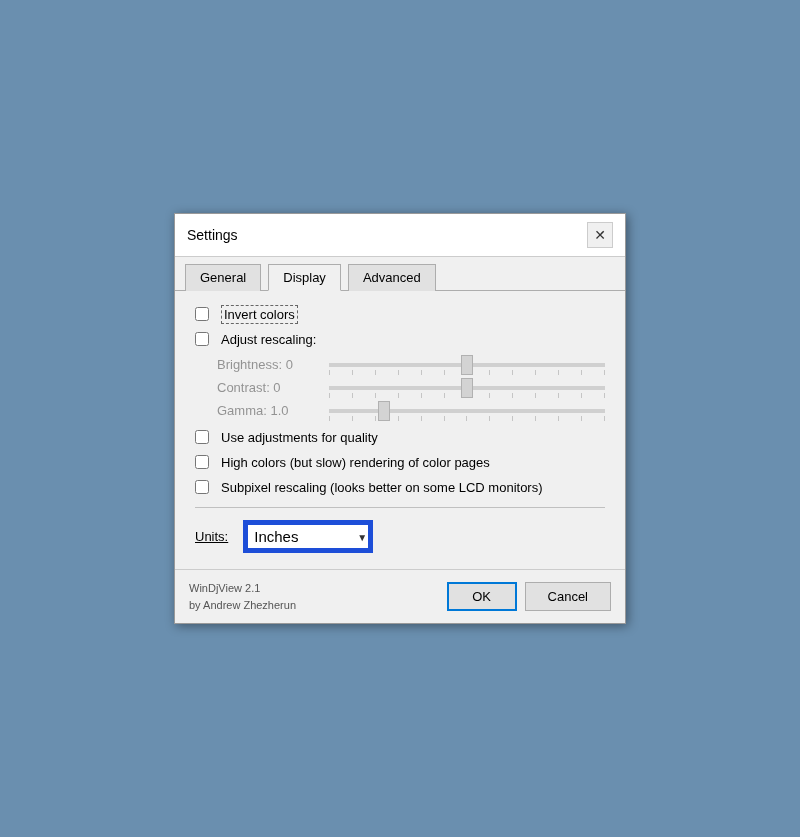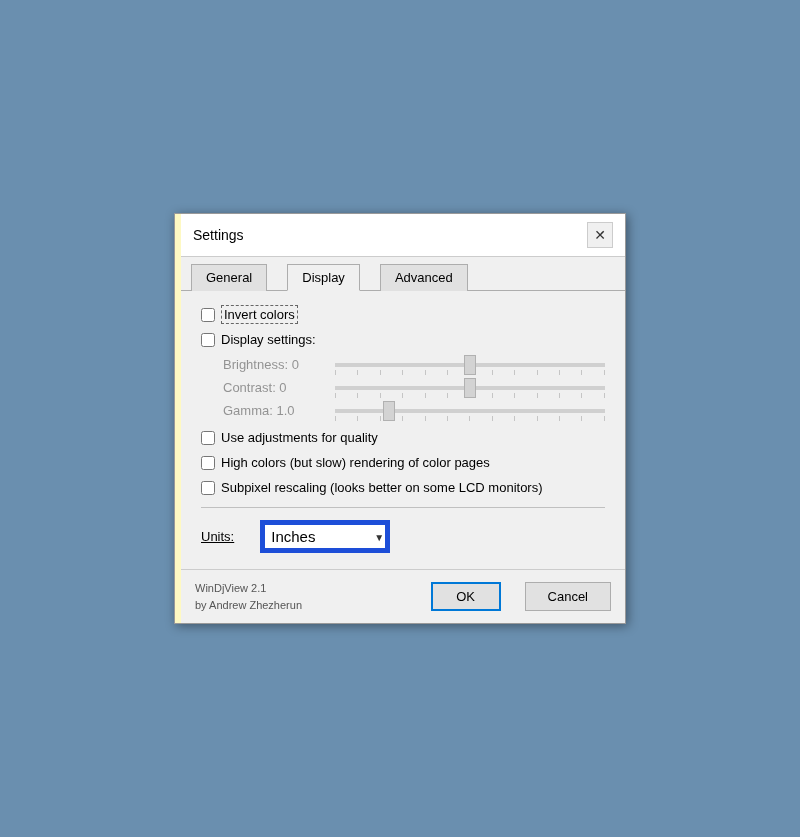--- a/index.html
+++ b/index.html
@@ -7,27 +7,26 @@
       background: #6a8faf;
       display: flex;
       align-items: center;
       justify-content: center;
       width: 800px;
       height: 837px;
       font-family: 'Segoe UI', Tahoma, sans-serif;
       font-size: 13px;
     }
     .dialog {
-      background: #fef9c3;
+      background: #b91c1c;
       border: 1px solid #999;
       box-shadow: 2px 2px 10px rgba(0,0,0,0.4);
       width: 452px;
       display: flex;
       flex-direction: column;
-      padding-left: 6px;
     }
     .title-bar {
       background: #fff;
       border-bottom: 1px solid #ccc;
       padding: 8px 12px;
       display: flex;
       align-items: center;
       justify-content: space-between;
       font-size: 14px;
       font-weight: 400;
@@ -43,21 +42,21 @@
       align-items: center;
       justify-content: center;
       font-size: 14px;
       color: #333;
     }
     .tabs {
       display: flex;
       border-bottom: 1px solid #adadad;
       background: #f0f0f0;
       padding: 6px 10px 0 10px;
-      gap: 20px;
+      gap: 7px;
     }
     .tab {
       padding: 5px 14px;
       border: 1px solid #adadad;
       border-bottom: none;
       background: #e1e1e1;
       cursor: pointer;
       color: #000;
       font-size: 13px;
       position: relative;
@@ -68,23 +67,23 @@
       border-bottom: 1px solid #f0f0f0;
       z-index: 1;
     }
     .content {
       padding: 16px 20px;
       background: #f0f0f0;
       flex: 1;
     }
     .checkbox-row {
       display: flex;
-      align-items: flex-end;
+      align-items: flex-start;
       margin-bottom: 10px;
-      gap: 6px;
+      gap: 12px;
     }
     .checkbox-row input[type="checkbox"] {
       width: 14px;
       height: 14px;
       cursor: pointer;
       flex-shrink: 0;
     }
     .dashed-border {
       border: 1px dashed #666;
       padding: 1px 2px;
@@ -145,21 +144,21 @@
     .thumb-gamma { left: calc(20% - 6px); }
 
     .divider {
       border: none;
       border-top: 1px solid #c0c0c0;
       margin: 12px 0;
     }
     .units-row {
       display: flex;
       align-items: center;
-      gap: 26px;
+      gap: 15px;
       margin-top: 8px;
     }
     .units-label {
       text-decoration: underline;
       color: #000;
     }
     .units-select {
       width: 130px;
       padding: 3px 6px;
       border: 5px solid #1d4ed8;
@@ -192,21 +191,21 @@
       align-items: center;
       justify-content: space-between;
     }
     .footer-info {
       font-size: 11px;
       color: #555;
       line-height: 1.5;
     }
     .footer-buttons {
       display: flex;
-      gap: 24px;
+      gap: 8px;
     }
     .btn {
       padding: 5px 22px;
       border: 1px solid #adadad;
       background: #e1e1e1;
       cursor: pointer;
       font-size: 13px;
       min-width: 70px;
       text-align: center;
     }
@@ -244,21 +243,21 @@
 
     <div class="checkbox-row">
       <input type="checkbox" id="invertColors" style="">
       <label for="invertColors">
         <span class="dashed-border">Invert colors</span>
       </label>
     </div>
 
     <div class="checkbox-row">
       <input type="checkbox" id="adjustSettings" style="">
-      <label for="adjustSettings">Display settings:</label>
+      <label for="adjustSettings">Adjust rescaling:</label>
     </div>
 
     <div class="sliders-section">
 
       <div class="slider-row">
         <span class="slider-label">Brightness: 0</span>
         <div class="slider-track">
           <div class="slider-track-inner">
             <div class="slider-thumb thumb-brightness"></div>
           </div>

